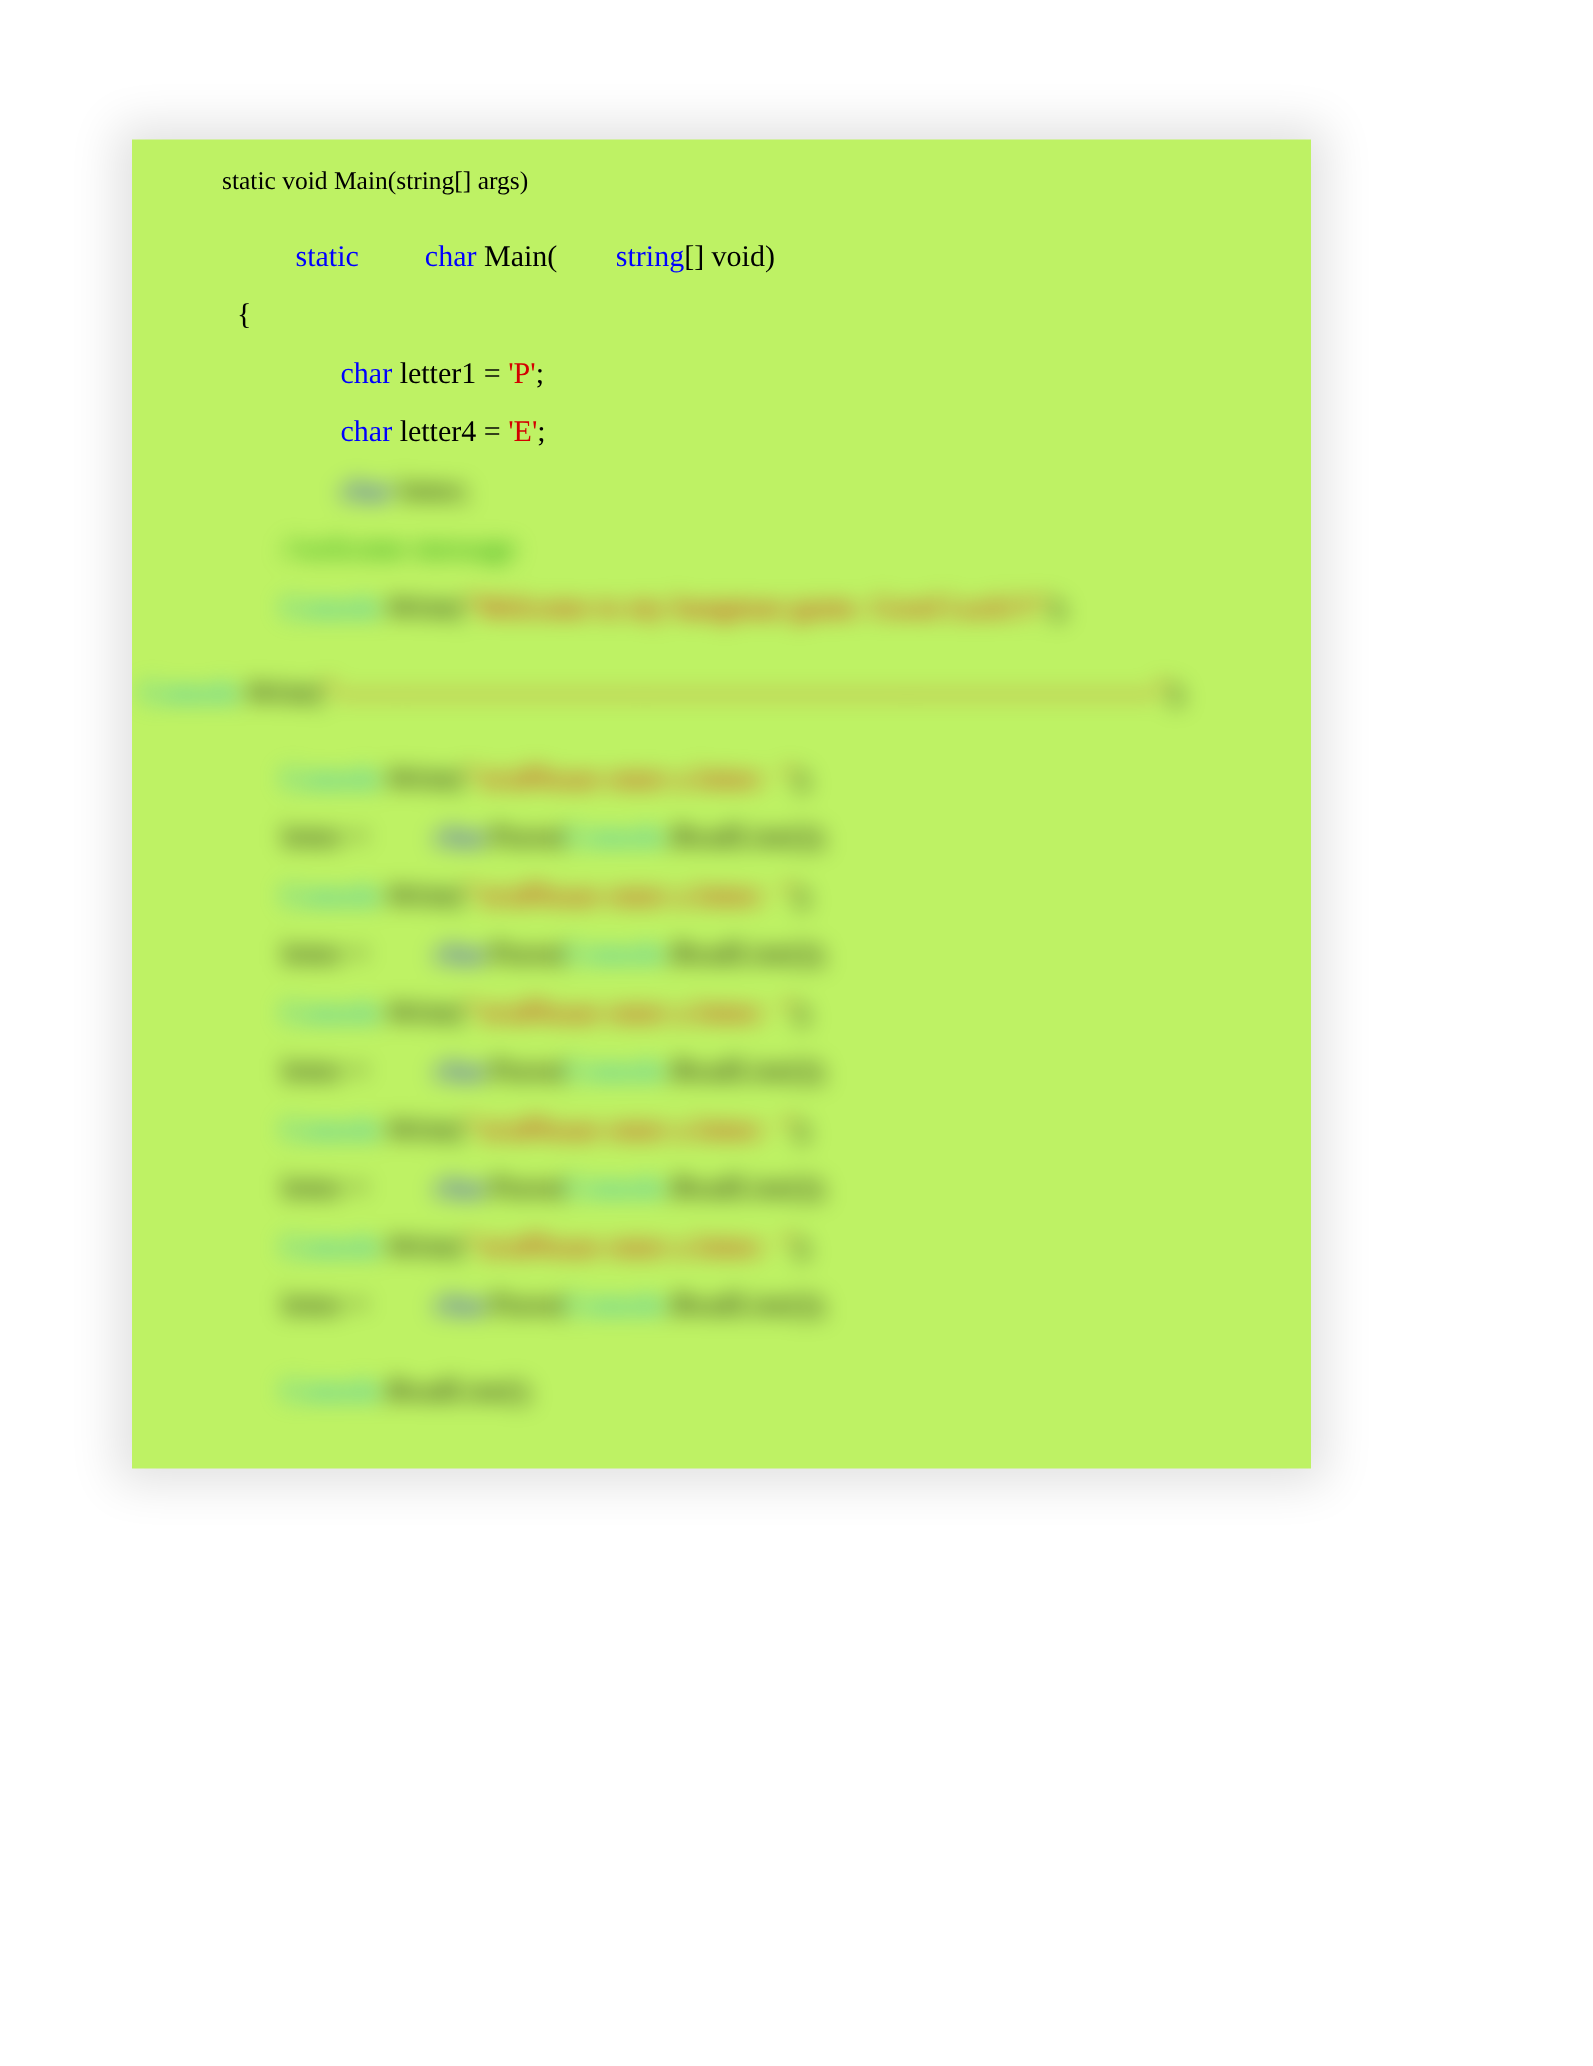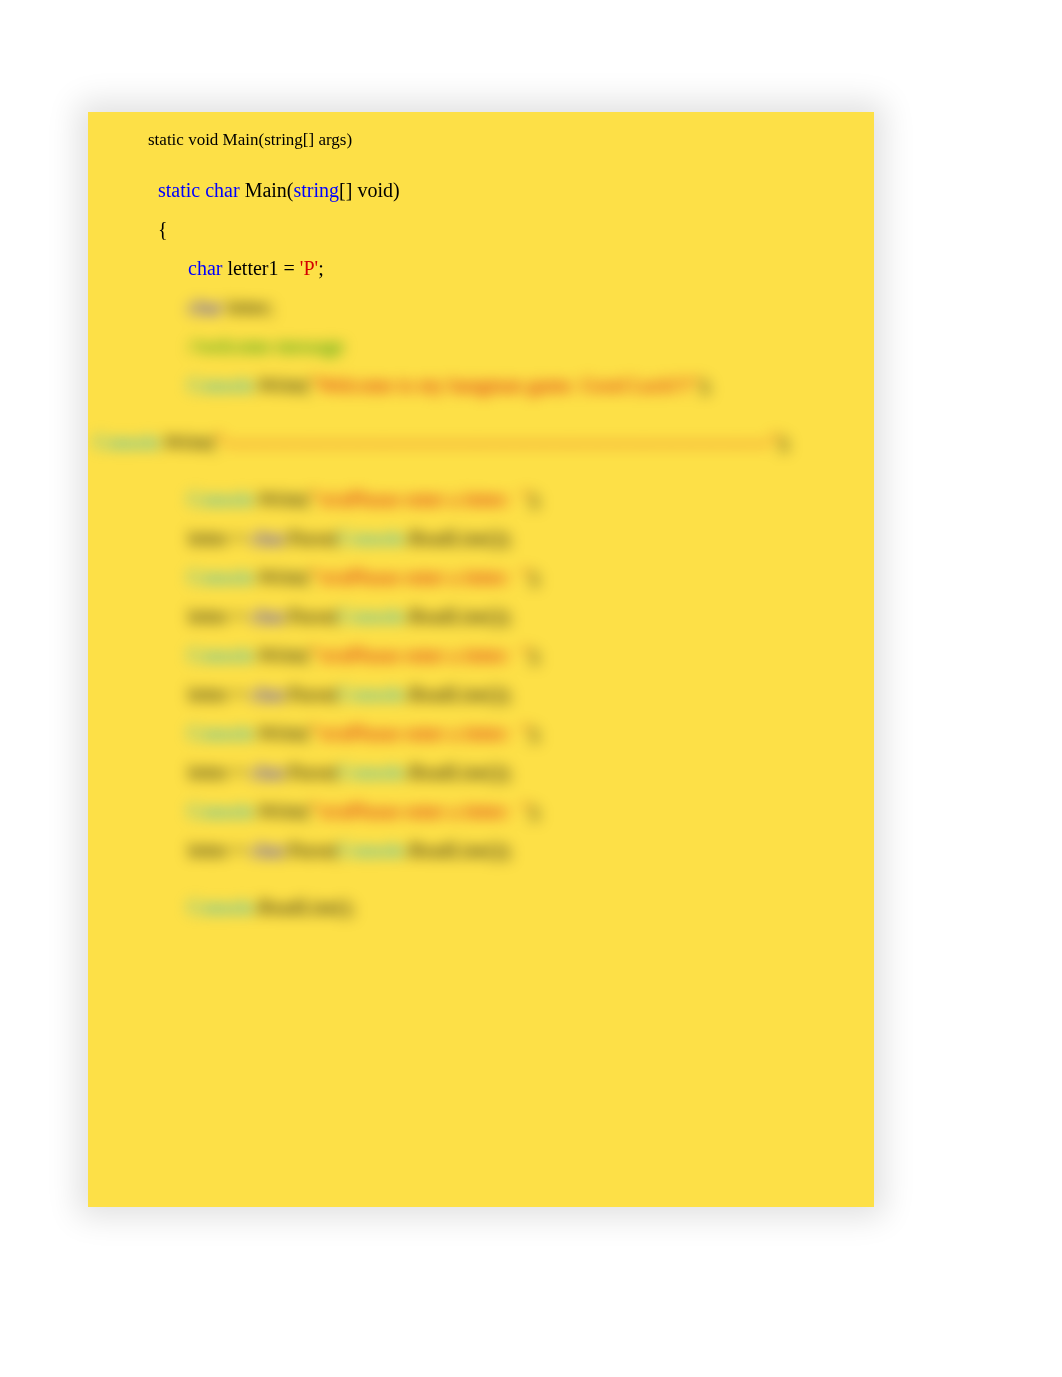--- a/index.html
+++ b/index.html
@@ -5,44 +5,44 @@
   * { margin: 0; padding: 0; box-sizing: border-box; }
   body {
     background: #ffffff;
     font-family: "Times New Roman", Times, serif;
     width: 1062px;
     height: 1377px;
     position: relative;
   }
   .page {
     position: absolute;
-    top: 112px;
+    top: 93px;
     left: 88px;
     width: 786px;
-    height: 1095px;
-    background: #fde047;
+    height: 886px;
+    background: #bef264;
     box-shadow: 0 0 30px 10px rgba(0,0,0,0.12);
     padding: 18px 30px 30px 30px;
     overflow: hidden;
   }
   .header-line {
     font-size: 17px;
     color: #000;
     margin-left: 30px;
     margin-bottom: 30px;
   }
   .code-line {
     font-size: 20px;
     line-height: 1;
     margin-bottom: 19px;
     white-space: pre;
     margin-left: 40px;
   }
   .code-line.outdent { margin-left: -24px; }
-  .kw { color: #0000ff; }
+  .kw { color: #0000ff; margin-left: 39px; }
   .type { color: #00b0d8; }
   .str { color: #d40000; }
   .cmt { color: #009000; }
   .plain { color: #000; }
   .blur-area {
     filter: blur(7px);
   }
   .indent1 { padding-left: 30px; }
   .indent0 { padding-left: 0; }
   .spacer { height: 18px; }
@@ -56,20 +56,21 @@
 
   <div class="code-line indent0"><span class="kw">static</span><span class="plain"> </span><span class="kw">char</span><span class="plain"> Main(</span><span class="kw">string</span><span class="plain">[] void)</span></div>
 
   <div class="code-line indent0"><span class="plain">{</span></div>
 
 
   <div class="code-line indent1"><span class="kw">char</span><span class="plain"> letter1 = </span><span class="str">'P'</span><span class="plain">;</span></div>
 
 
 
+  <div class="code-line indent1"><span class="kw">char</span><span class="plain"> letter4 = </span><span class="str">'E'</span><span class="plain">;</span></div>
 
 
   <div class="blur-area">
 
     <div class="code-line indent1"><span class="kw">char</span><span class="plain"> letter;</span></div>
 
     <div class="code-line indent1"><span class="cmt">//welcome message</span></div>
 
     <div class="code-line indent1"><span class="type">Console</span><span class="plain">.Write(</span><span class="str">"Welcome to my hangman game. Good Luck!!!"</span><span class="plain">);</span></div>
 

